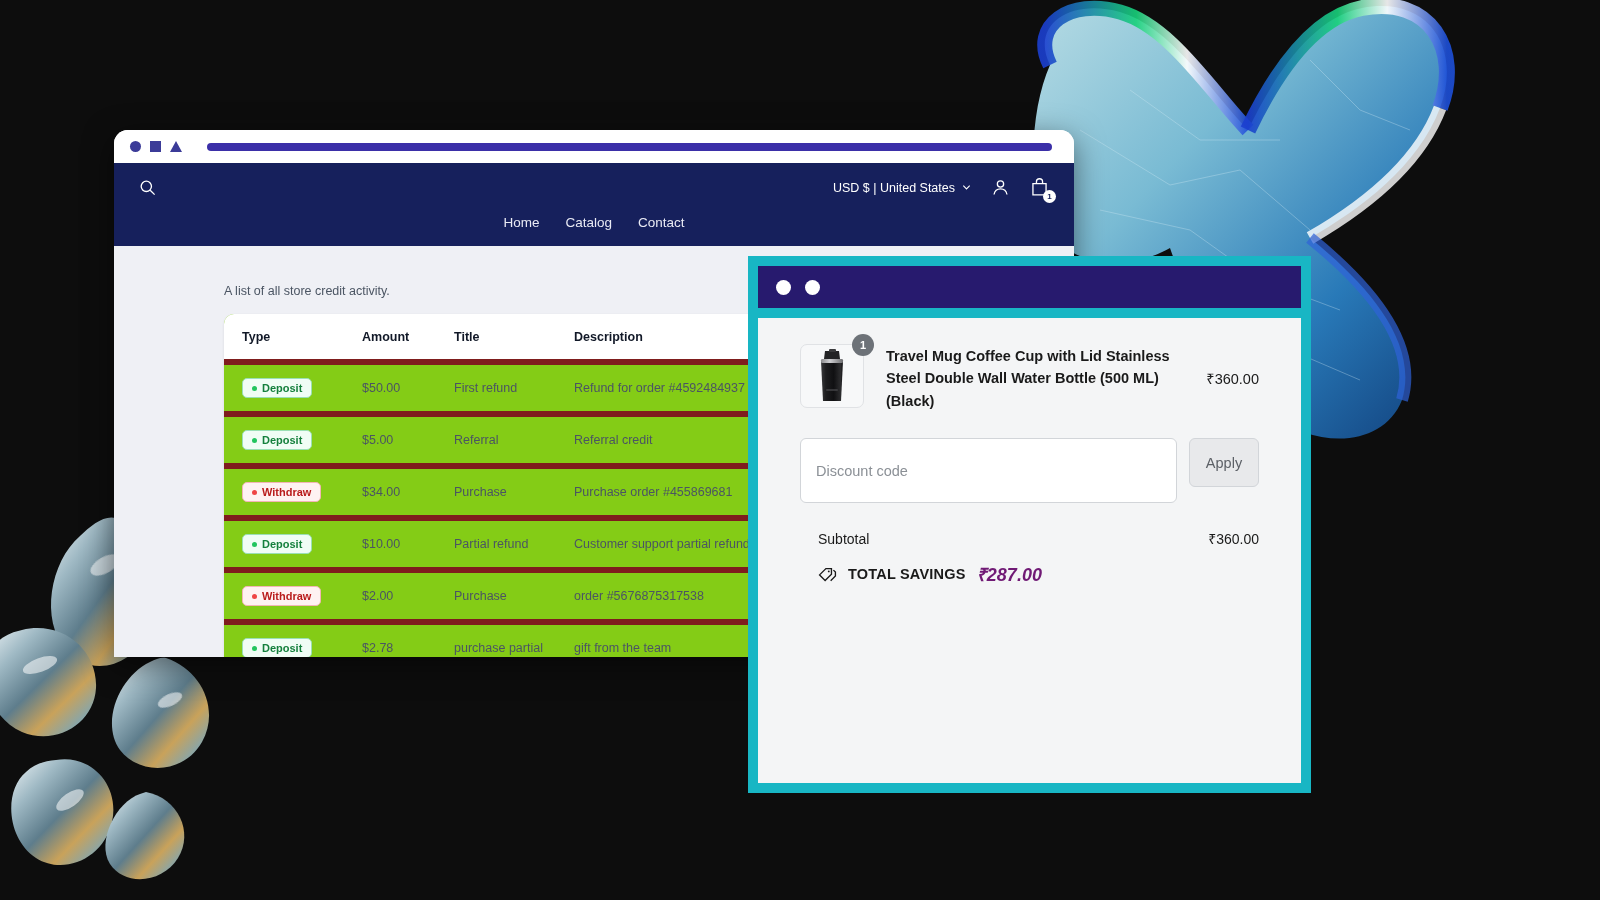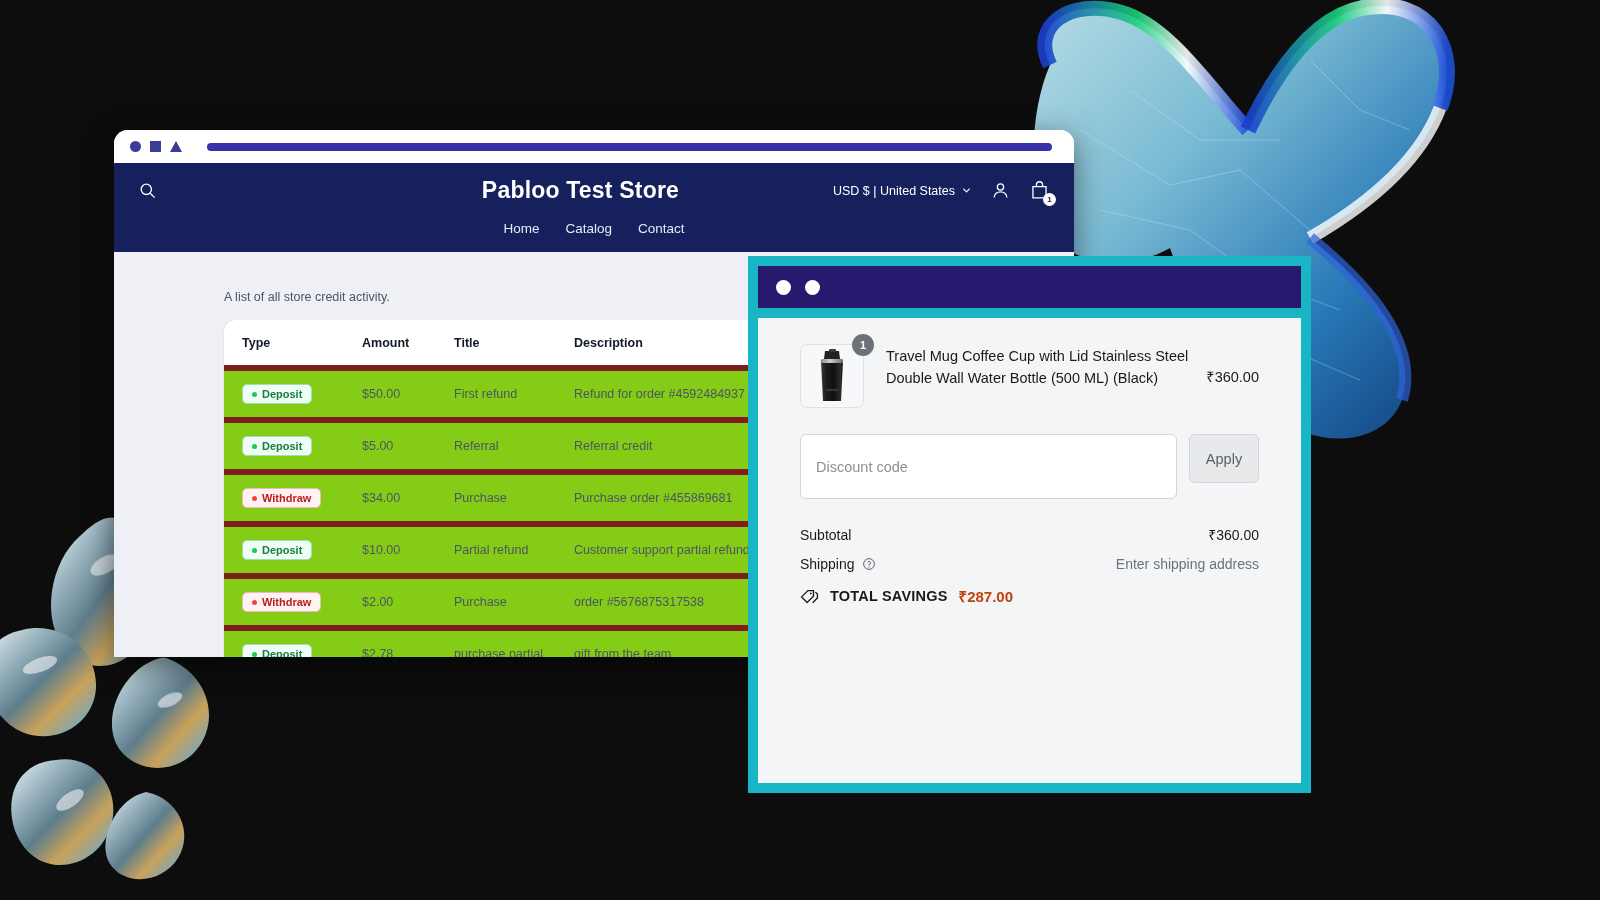--- a/index.html
+++ b/index.html
@@ -147,21 +147,21 @@
     display:flex; align-items:center; justify-content:center; overflow:hidden;
   }
   #qty-badge {
     position: absolute; right: -10px; top: -10px;
     width: 22px; height: 22px; border-radius: 50%;
     background: #6d7278; color: #fff; font-size: 11px; font-weight: bold;
     display: flex; align-items: center; justify-content: center;
   }
   #product-title {
     flex: 1; margin-left: 22px; font-size: 14.5px; color: #1a1a1a;
-    line-height: 1.55; padding-top: 1px;
+    line-height: 1.55; padding-top: 1px; font-weight: bold;
   }
   #product-price {
     font-size: 14.5px; color: #1a1a1a; white-space: nowrap;
     align-self: center; margin-left: 14px;
   }
 
   
   #discount-row { display: flex; gap: 12px; margin-top: 26px; }
   #discount-input {
     flex: 1; height: 65px; border: 1px solid #d2d5d9; border-radius: 6px;
@@ -169,35 +169,35 @@
     font-family: "Liberation Sans", sans-serif; outline: none;
   }
   #discount-input::placeholder { color: #8b9096; }
   #apply-button {
     width: 70px; height: 49px; border: 1px solid #d2d5d9; border-radius: 6px;
     background: #e8e9eb; color: #5c6066; font-size: 14.5px; cursor: pointer;
     font-family: "Liberation Sans", sans-serif;
   }
 
   
-  #summary { margin-top: 26px; }
+  #summary { margin-top: 26px; margin-left: 18px; }
   .sum-row {
     display: flex; align-items: center; justify-content: space-between;
     margin-bottom: 12px;
   }
   .sum-label { font-size: 14px; color: #1a1a1a; display:flex; align-items:center; gap:7px; }
   .sum-value { font-size: 14px; color: #1a1a1a; }
   .sum-row.muted .sum-label, .sum-row.muted .sum-value { color: #6d7278; }
   .sum-row.total { margin-top: 14px; margin-bottom: 14px; }
   .sum-row.total .sum-label { font-size: 21px; font-weight: bold; }
   #total-currency { font-size: 11.5px; color: #5c6066; margin-right: 8px; }
   #total-value { font-size: 24px; font-weight: bold; color: #1a1a1a; }
   #savings-row { display: flex; align-items: center; gap: 11px; margin-top: 14px; }
   #savings-label { font-size: 14.5px; font-weight: bold; color: #1a1a1a; letter-spacing:.2px;}
-  #savings-value { font-size: 15px; font-weight: bold; color: #c2410c; }
+  #savings-value { font-size: 18px; font-weight: bold; color: #701a75; font-style: italic; }
 </style>
 </head>
 <body>
 
 <div id="bg-art">
   <svg class="deco-blue" viewBox="0 0 600 470">
     <defs>
       <linearGradient id="gblue" x1="0" y1="0" x2="1" y2="1">
         <stop offset="0%" stop-color="#bfe6ef"></stop>
         <stop offset="35%" stop-color="#7fc4de"></stop>
@@ -274,21 +274,20 @@
     <div id="store-header-top">
       <div class="hdr-left">
         <span class="icon-btn">
           <svg width="19" height="19" viewBox="0 0 24 24" fill="none" stroke="currentColor" stroke-width="1.7">
             <circle cx="10.5" cy="10.5" r="6.5"></circle>
               <path d="M15.4 15.4 L21 21"></path>
           </svg>
         </span>
       </div>
 
-      <div id="store-title">Pabloo Test Store</div>
 
       <div class="hdr-right">
         <div id="currency-selector">
           <span>USD $ | United States</span>
           <svg width="11" height="11" viewBox="0 0 24 24" fill="none" stroke="currentColor" stroke-width="2.4">
             <path d="M5 8 L12 15 L19 8"></path>
           </svg>
         </div>
 
         <span class="icon-btn">
@@ -436,31 +435,20 @@
 
     <div id="summary">
 
       <div class="sum-row">
         <span class="sum-label">Subtotal</span>
         <span class="sum-value">₹360.00</span>
       </div>
 
 
 
-      <div class="sum-row">
-        <span class="sum-label">
-          <span>Shipping</span>
-          <svg width="14" height="14" viewBox="0 0 24 24" fill="none" stroke="#5c6066" stroke-width="1.7">
-            <circle cx="12" cy="12" r="9.2"></circle>
-            <path d="M9.4 9.2 A2.7 2.7 0 1 1 12 13 V14.4"></path>
-            <circle cx="12" cy="17.3" r="0.95" fill="#5c6066" stroke="none"></circle>
-          </svg>
-        </span>
-        <span class="sum-value" style="color:#6d7278">Enter shipping address</span>
-      </div>
 
 
       <div id="savings-row">
         <svg width="19" height="19" viewBox="0 0 24 24" fill="none" stroke="#1a1a1a" stroke-width="1.7">
           <path d="M2 12.5 L10 4.5 H17 V11.5 L9 19.5 Z"></path>
           <circle cx="13.6" cy="8.1" r="1.2" fill="#1a1a1a" stroke="none"></circle>
           <path d="M19.5 6.5 L22 9 V14 L16 20"></path>
         </svg>
         <span id="savings-label">TOTAL SAVINGS</span>
         <span id="savings-value">₹287.00</span>

